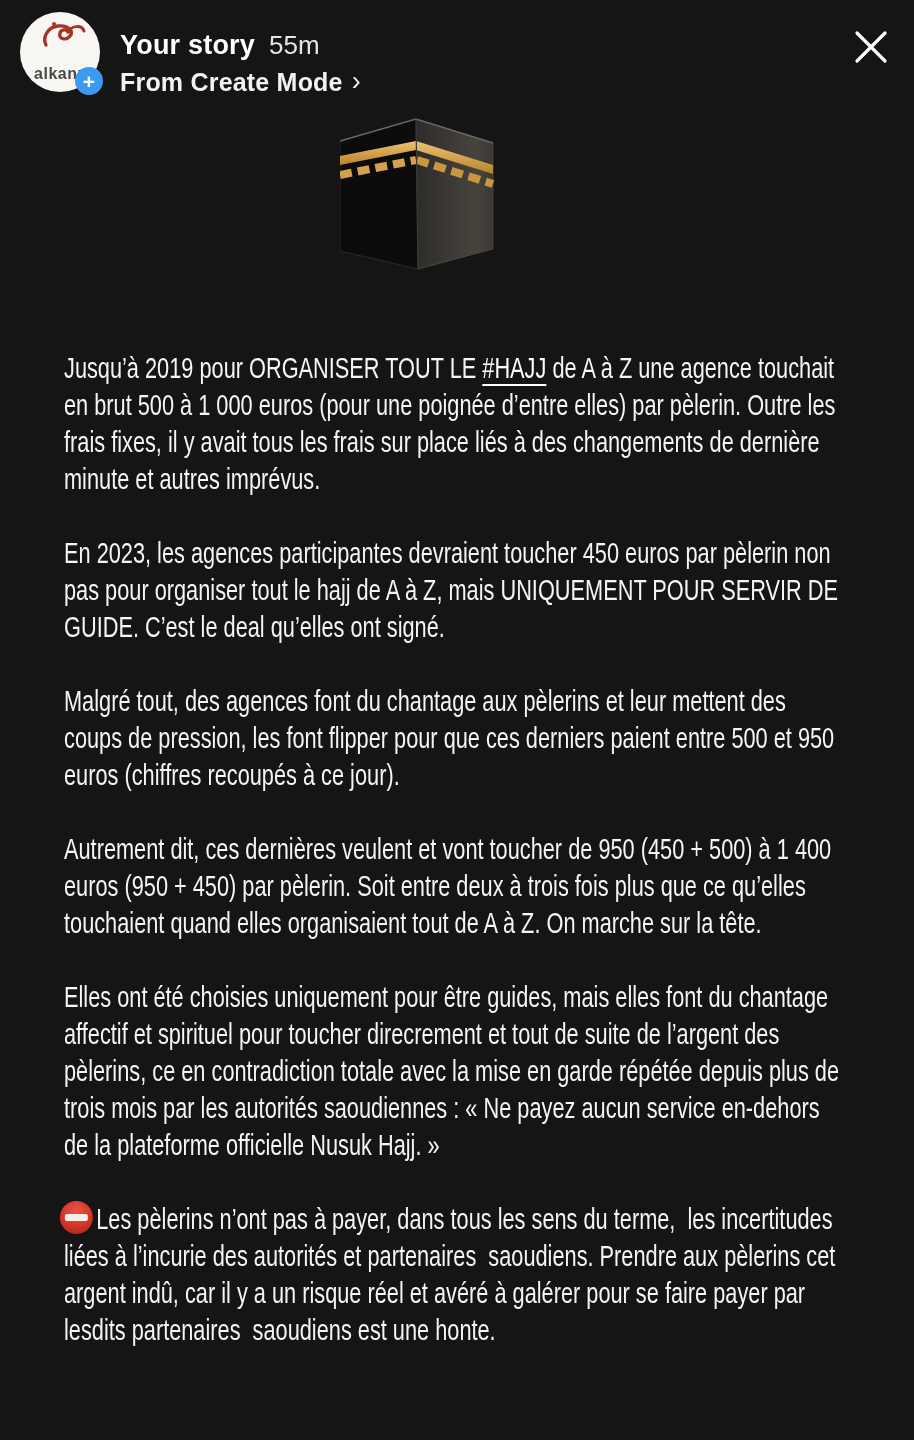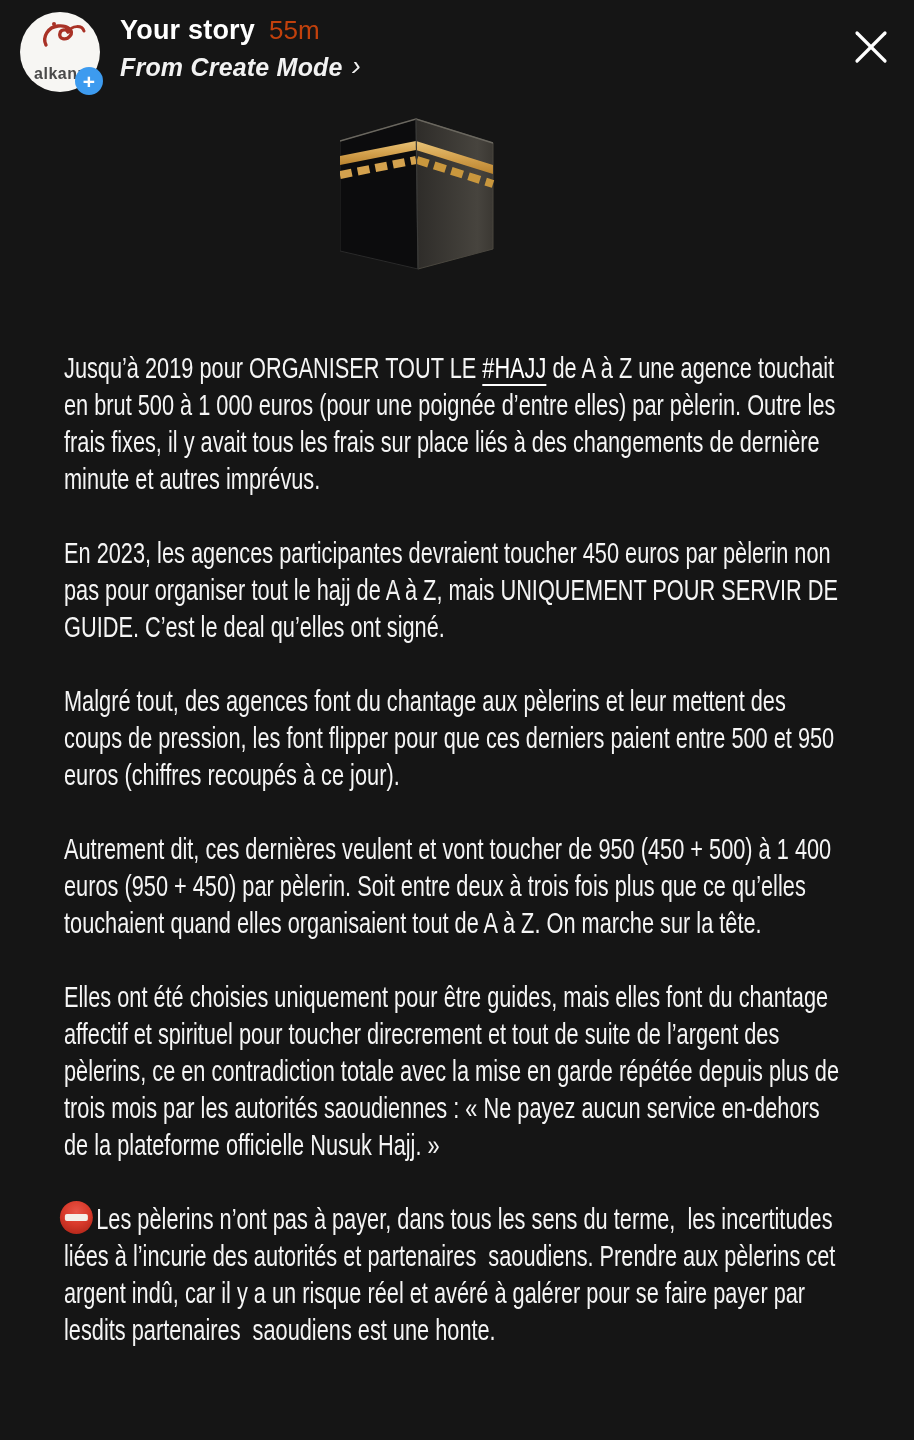--- a/index.html
+++ b/index.html
@@ -20,25 +20,25 @@
   }
   .avatar-inner{position:absolute;inset:0;display:flex;flex-direction:column;align-items:center;justify-content:center;border-radius:50%;overflow:hidden;}
   .avatar-word{
     font-size:16px;font-weight:bold;color:#4a4a4a;letter-spacing:.5px;margin-top:14px;
   }
   .plus-badge{
     position:absolute;right:-3px;bottom:-3px;width:28px;height:28px;border-radius:50%;
     background:#3d9bef;color:#fff;font-size:21px;font-weight:bold;
     display:flex;align-items:center;justify-content:center;line-height:1;
   }
-  .header-text{position:absolute;left:120px;top:15px;}
+  .header-text{position:absolute;left:120px;top:30px;}
   .title-row{display:flex;align-items:baseline;gap:14px;}
   .story-title{font-size:27px;font-weight:bold;color:#ffffff;letter-spacing:.2px;}
-  .story-time{font-size:26px;color:#c2410c;}
-  .source-row{margin-top:7px;display:flex;align-items:center;gap:9px;cursor:pointer;font-style:italic;}
+  .story-time{font-size:26px;color:#e5e5e5;}
+  .source-row{margin-top:7px;display:flex;align-items:center;gap:9px;cursor:pointer;}
   .story-source{font-size:25px;font-weight:600;color:#f2f2f2;letter-spacing:.2px;}
   .chevron{font-size:27px;font-weight:400;color:#f2f2f2;line-height:1;transform:translateY(-1px);}
   .close-btn{
     position:absolute;right:18px;top:22px;width:50px;height:50px;
     background:none;border:none;padding:0;cursor:pointer;
     display:flex;align-items:center;justify-content:center;
   }
 
   
   .kaaba{position:absolute;left:340px;top:118px;width:155px;height:158px;}

